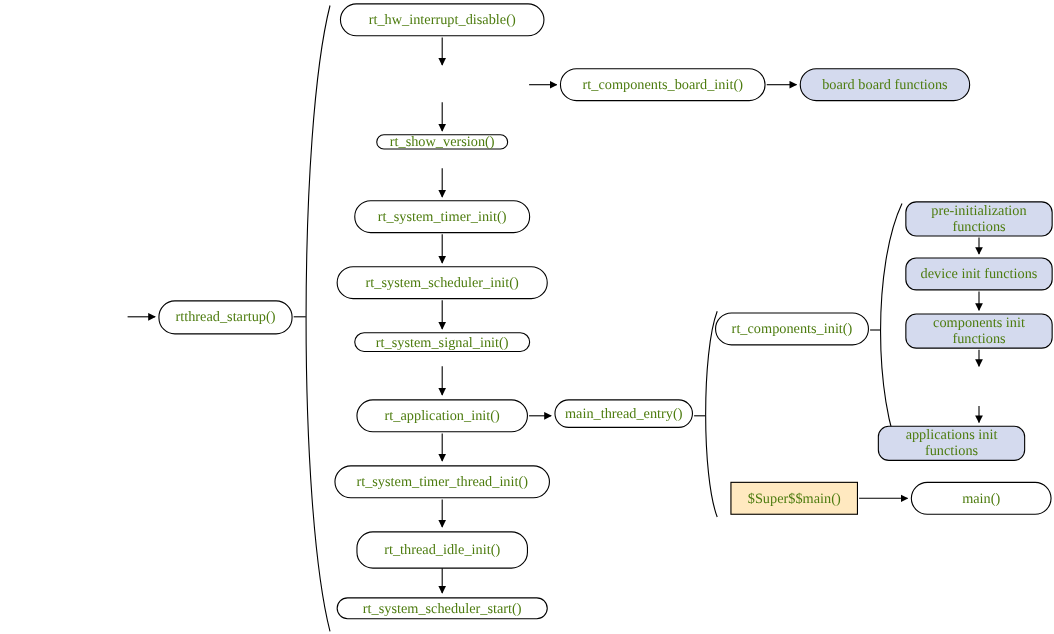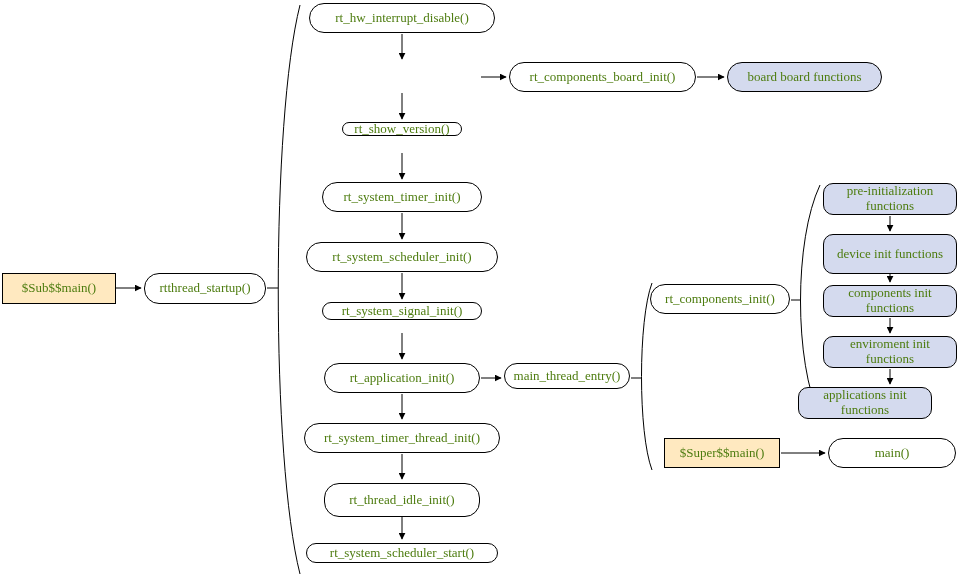--- a/index.html
+++ b/index.html
@@ -84,21 +84,20 @@
       <line x1="791" y1="300" x2="800" y2="300"></line>
     </g>
 
     <g stroke="#000000" stroke-width="1" fill="none">
       <path d="M 300 5 C 271 120, 271 460, 300 574"></path>
       <path d="M 652 283 C 638 320, 638 433, 652 470"></path>
       <path d="M 820 185 C 794 240, 794 362, 820 417"></path>
     </g>
   </svg>
 
-  <div class="node rect tan" style="left:2px;top:273px;width:114px;height:31px">$Sub$$main()</div>
 
   <div class="node stadium" style="left:144px;top:273px;width:122px;height:31px">rtthread_startup()</div>
 
   <div class="node stadium" style="left:309px;top:3px;width:186px;height:30px">rt_hw_interrupt_disable()</div>
 
 
   <div class="node stadium" style="left:509px;top:62px;width:187px;height:30px">rt_components_board_init()</div>
 
   <div class="node stadium blue" style="left:727px;top:62px;width:155px;height:30px">board board functions</div>
 
@@ -117,25 +116,24 @@
   <div class="node stadium" style="left:304px;top:423px;width:196px;height:30px">rt_system_timer_thread_init()</div>
 
   <div class="node stadium" style="left:324px;top:483px;width:156px;height:34px">rt_thread_idle_init()</div>
 
   <div class="node stadium" style="left:306px;top:543px;width:192px;height:20px">rt_system_scheduler_start()</div>
 
   <div class="node stadium" style="left:650px;top:284px;width:140px;height:30px">rt_components_init()</div>
 
   <div class="node rounded blue wrap" style="left:823px;top:183px;width:134px;height:32px">pre-initialization functions</div>
 
-  <div class="node rounded blue wrap" style="left:823px;top:234px;width:134px;height:40px">device init functions</div>
+  <div class="node rounded blue wrap" style="left:823px;top:234px;width:134px;height:30px">device init functions</div>
 
   <div class="node rounded blue wrap" style="left:823px;top:285px;width:134px;height:32px">components init functions</div>
 
-  <div class="node rounded blue wrap" style="left:823px;top:336px;width:134px;height:32px">enviroment init functions</div>
 
   <div class="node rounded blue wrap" style="left:798px;top:387px;width:134px;height:32px">applications init functions</div>
 
   <div class="node rect tan" style="left:664px;top:438px;width:116px;height:30px">$Super$$main()</div>
 
   <div class="node stadium" style="left:828px;top:438px;width:128px;height:30px">main()</div>
 
 </div>
 
 </body></html>

